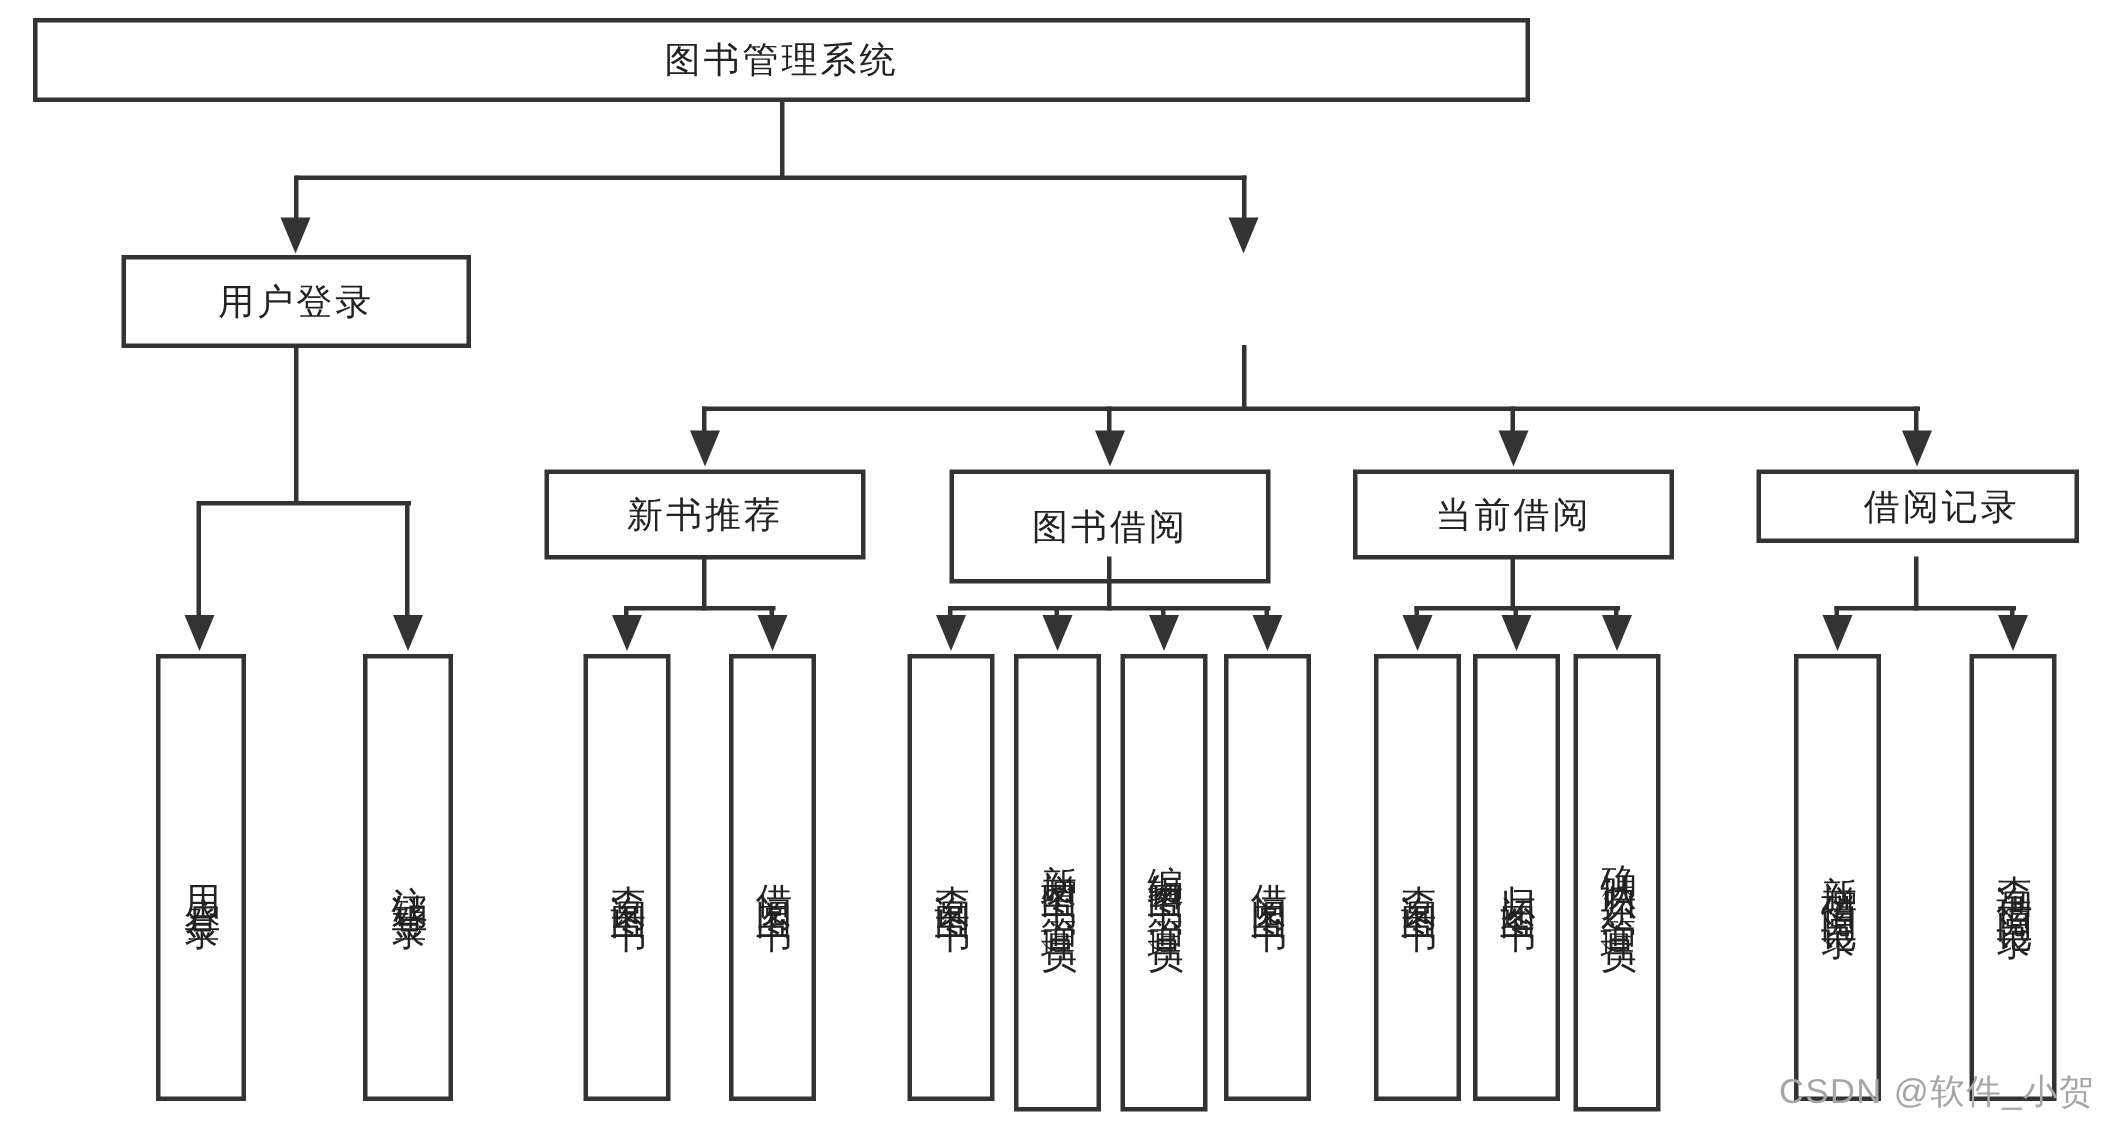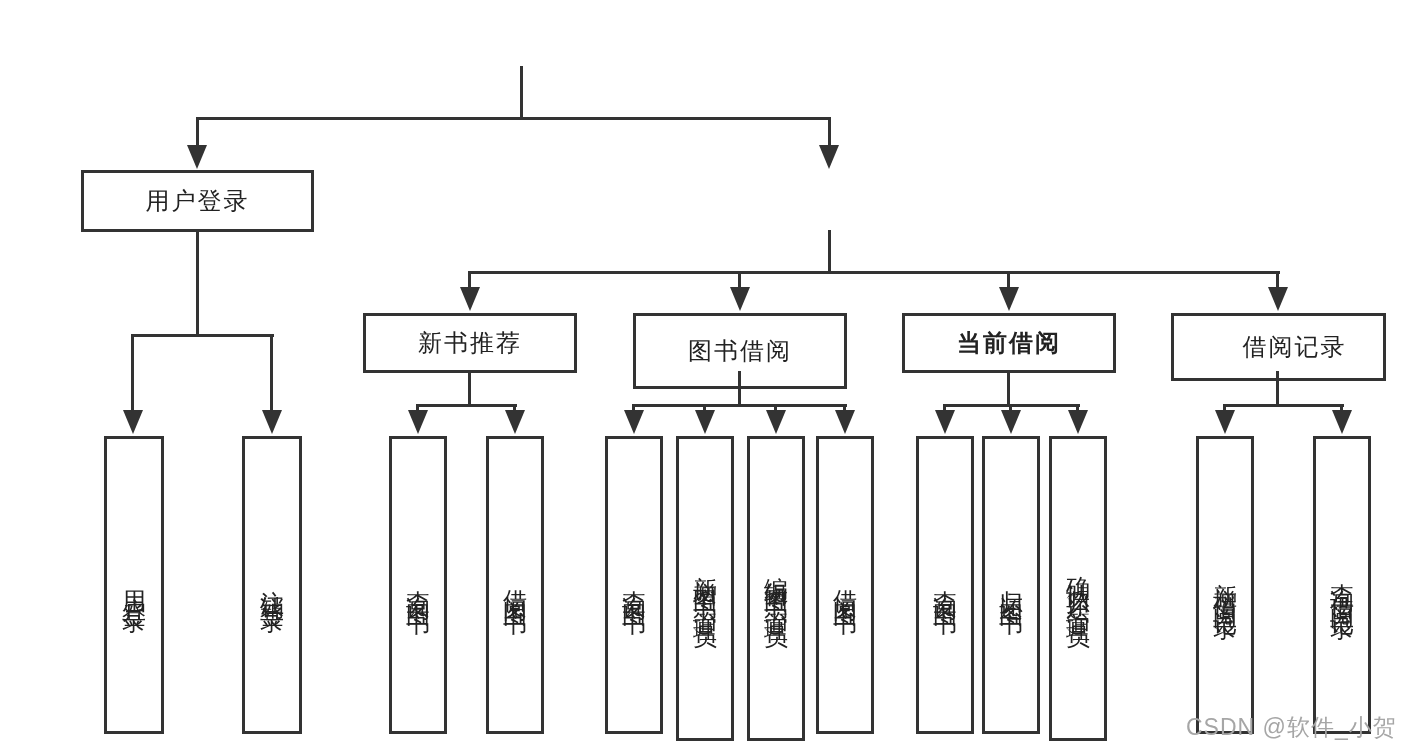--- a/index.html
+++ b/index.html
@@ -30,20 +30,23 @@
   .watermark{
     position:absolute;left:1186px;top:712px;z-index:6;
     font-size:23px;letter-spacing:1px;color:var(--watermark,#a6a6a6);
   }
 </style>
 </head>
 <body>
 
 <div class="stage">
 
+  <div class="box" style="left:22px;top:12px;width:998px;height:56px;">
+    <span>图书管理系统</span>
+  </div>
 
   <div class="vline" style="left:520px;top:66px;height:54px;"></div>
   <div class="hline" style="left:197px;top:117px;width:634px;"></div>
   <div class="vline" style="left:196px;top:117px;height:30px;"></div>
   <div class="arrow" style="left:187px;top:145px;"></div>
   <div class="vline" style="left:828px;top:117px;height:30px;"></div>
   <div class="arrow" style="left:819px;top:145px;"></div>
 
   <div class="box" style="left:81px;top:170px;width:233px;height:62px;">
     <span>用户登录</span>
@@ -66,24 +69,24 @@
   <div class="arrow" style="left:999px;top:287px;"></div>
   <div class="vline" style="left:1276px;top:271px;height:18px;"></div>
   <div class="arrow" style="left:1268px;top:287px;"></div>
 
   <div class="box" style="left:363px;top:313px;width:214px;height:60px;">
     <span>新书推荐</span>
   </div>
   <div class="box" style="left:633px;top:313px;width:214px;height:76px;">
     <span>图书借阅</span>
   </div>
-  <div class="box" style="left:902px;top:313px;width:214px;height:60px;font-weight:bold;">
+  <div class="box" style="left:902px;top:313px;width:214px;height:60px;">
     <span>当前借阅</span>
   </div>
-  <div class="box" style="left:1171px;top:313px;width:215px;height:68px;padding-left:32px;">
+  <div class="box" style="left:1171px;top:313px;width:215px;height:49px;padding-left:32px;">
     <span>借阅记录</span>
   </div>
 
   <div class="vline" style="left:468px;top:371px;height:36px;"></div>
   <div class="hline" style="left:416px;top:404px;width:101px;"></div>
   <div class="vline" style="left:416px;top:404px;height:12px;"></div>
   <div class="arrow" style="left:408px;top:410px;"></div>
   <div class="vline" style="left:513px;top:404px;height:12px;"></div>
   <div class="arrow" style="left:505px;top:410px;"></div>
 

